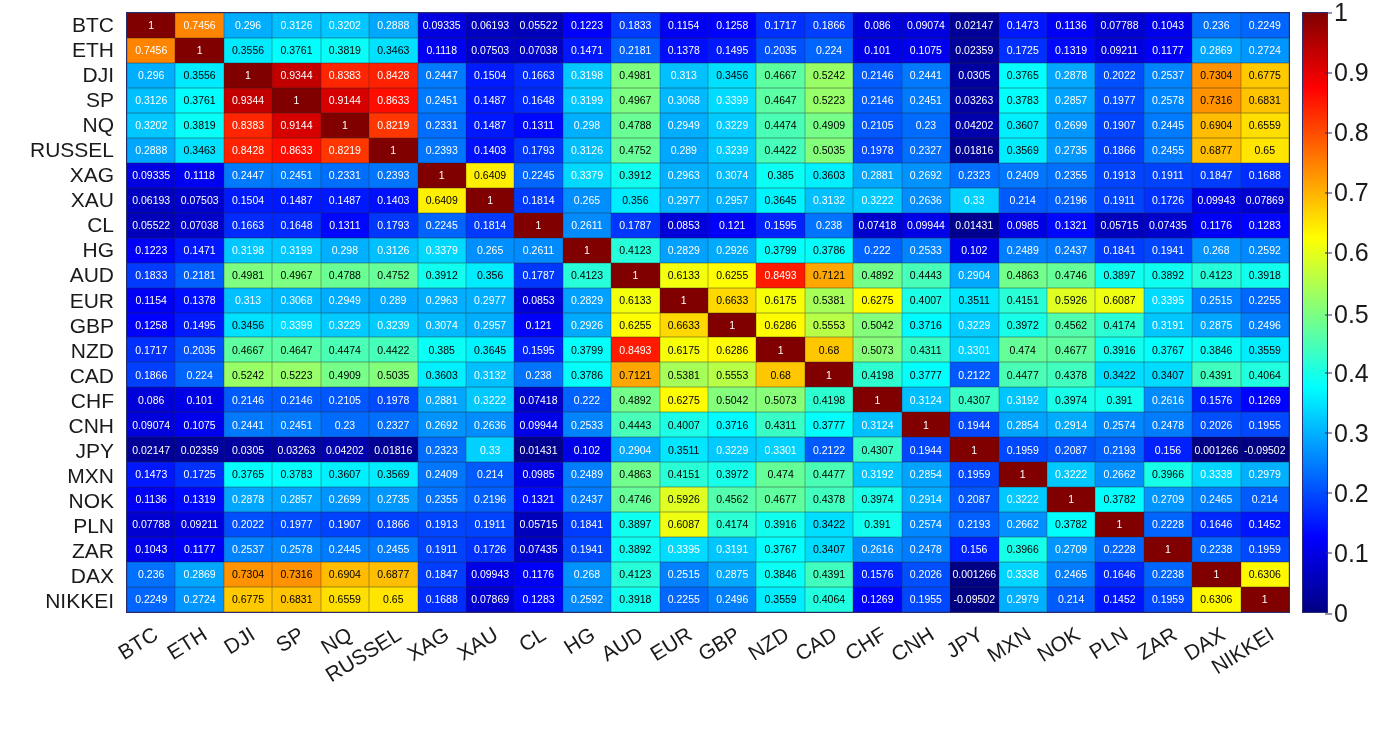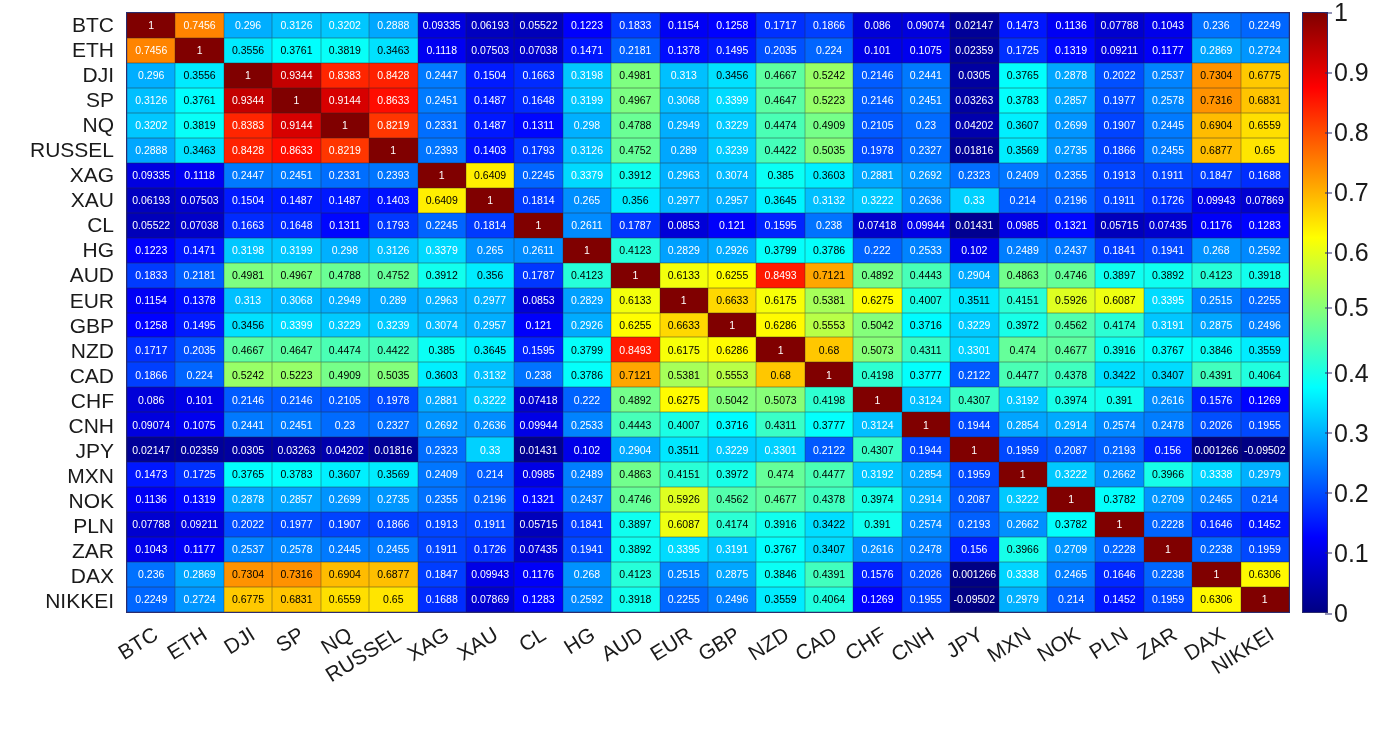--- a/index.html
+++ b/index.html
@@ -726,21 +726,21 @@
       </div>
     </div>
 
   <div id="cbar" style="background: linear-gradient(rgb(128, 0, 0) 0%, rgb(144, 0, 0) 1.56%, rgb(160, 0, 0) 3.13%, rgb(176, 0, 0) 4.69%, rgb(192, 0, 0) 6.25%, rgb(207, 0, 0) 7.81%, rgb(223, 0, 0) 9.38%, rgb(239, 0, 0) 10.94%, rgb(255, 0, 0) 12.5%, rgb(255, 16, 0) 14.06%, rgb(255, 32, 0) 15.63%, rgb(255, 48, 0) 17.19%, rgb(255, 64, 0) 18.75%, rgb(255, 80, 0) 20.31%, rgb(255, 96, 0) 21.88%, rgb(255, 112, 0) 23.44%, rgb(255, 128, 0) 25%, rgb(255, 143, 0) 26.56%, rgb(255, 159, 0) 28.13%, rgb(255, 175, 0) 29.69%, rgb(255, 191, 0) 31.25%, rgb(255, 207, 0) 32.81%, rgb(255, 223, 0) 34.38%, rgb(255, 239, 0) 35.94%, rgb(255, 255, 0) 37.5%, rgb(239, 255, 16) 39.06%, rgb(223, 255, 32) 40.63%, rgb(207, 255, 48) 42.19%, rgb(191, 255, 64) 43.75%, rgb(175, 255, 80) 45.31%, rgb(159, 255, 96) 46.88%, rgb(143, 255, 112) 48.44%, rgb(128, 255, 128) 50%, rgb(112, 255, 143) 51.56%, rgb(96, 255, 159) 53.13%, rgb(80, 255, 175) 54.69%, rgb(64, 255, 191) 56.25%, rgb(48, 255, 207) 57.81%, rgb(32, 255, 223) 59.38%, rgb(16, 255, 239) 60.94%, rgb(0, 255, 255) 62.5%, rgb(0, 239, 255) 64.06%, rgb(0, 223, 255) 65.63%, rgb(0, 207, 255) 67.19%, rgb(0, 191, 255) 68.75%, rgb(0, 175, 255) 70.31%, rgb(0, 159, 255) 71.88%, rgb(0, 143, 255) 73.44%, rgb(0, 128, 255) 75%, rgb(0, 112, 255) 76.56%, rgb(0, 96, 255) 78.13%, rgb(0, 80, 255) 79.69%, rgb(0, 64, 255) 81.25%, rgb(0, 48, 255) 82.81%, rgb(0, 32, 255) 84.38%, rgb(0, 16, 255) 85.94%, rgb(0, 0, 255) 87.5%, rgb(0, 0, 240) 89.06%, rgb(0, 0, 224) 90.63%, rgb(0, 0, 209) 92.19%, rgb(0, 0, 193) 93.75%, rgb(0, 0, 178) 95.31%, rgb(0, 0, 162) 96.88%, rgb(0, 0, 147) 98.44%, rgb(0, 0, 131) 100%);"></div>
   <div id="cbar-ticks">
       <div class="cbt" style="top: 601px;">0<i></i></div>
       <div class="cbt" style="top: 540.9px;">0.1<i></i></div>
       <div class="cbt" style="top: 480.8px;">0.2<i></i></div>
       <div class="cbt" style="top: 420.7px;">0.3<i></i></div>
       <div class="cbt" style="top: 360.6px;">0.4<i></i></div>
-      <div class="cbt" style="top: 295px;">0.5<i></i></div>
+      <div class="cbt" style="top: 302px;">0.5<i></i></div>
       <div class="cbt" style="top: 240.4px;">0.6<i></i></div>
       <div class="cbt" style="top: 180.3px;">0.7<i></i></div>
       <div class="cbt" style="top: 120.2px;">0.8<i></i></div>
       <div class="cbt" style="top: 60.1px;">0.9<i></i></div>
       <div class="cbt" style="top: 0px;">1<i></i></div>
     </div>
 
 </div>
 
 </body></html>

